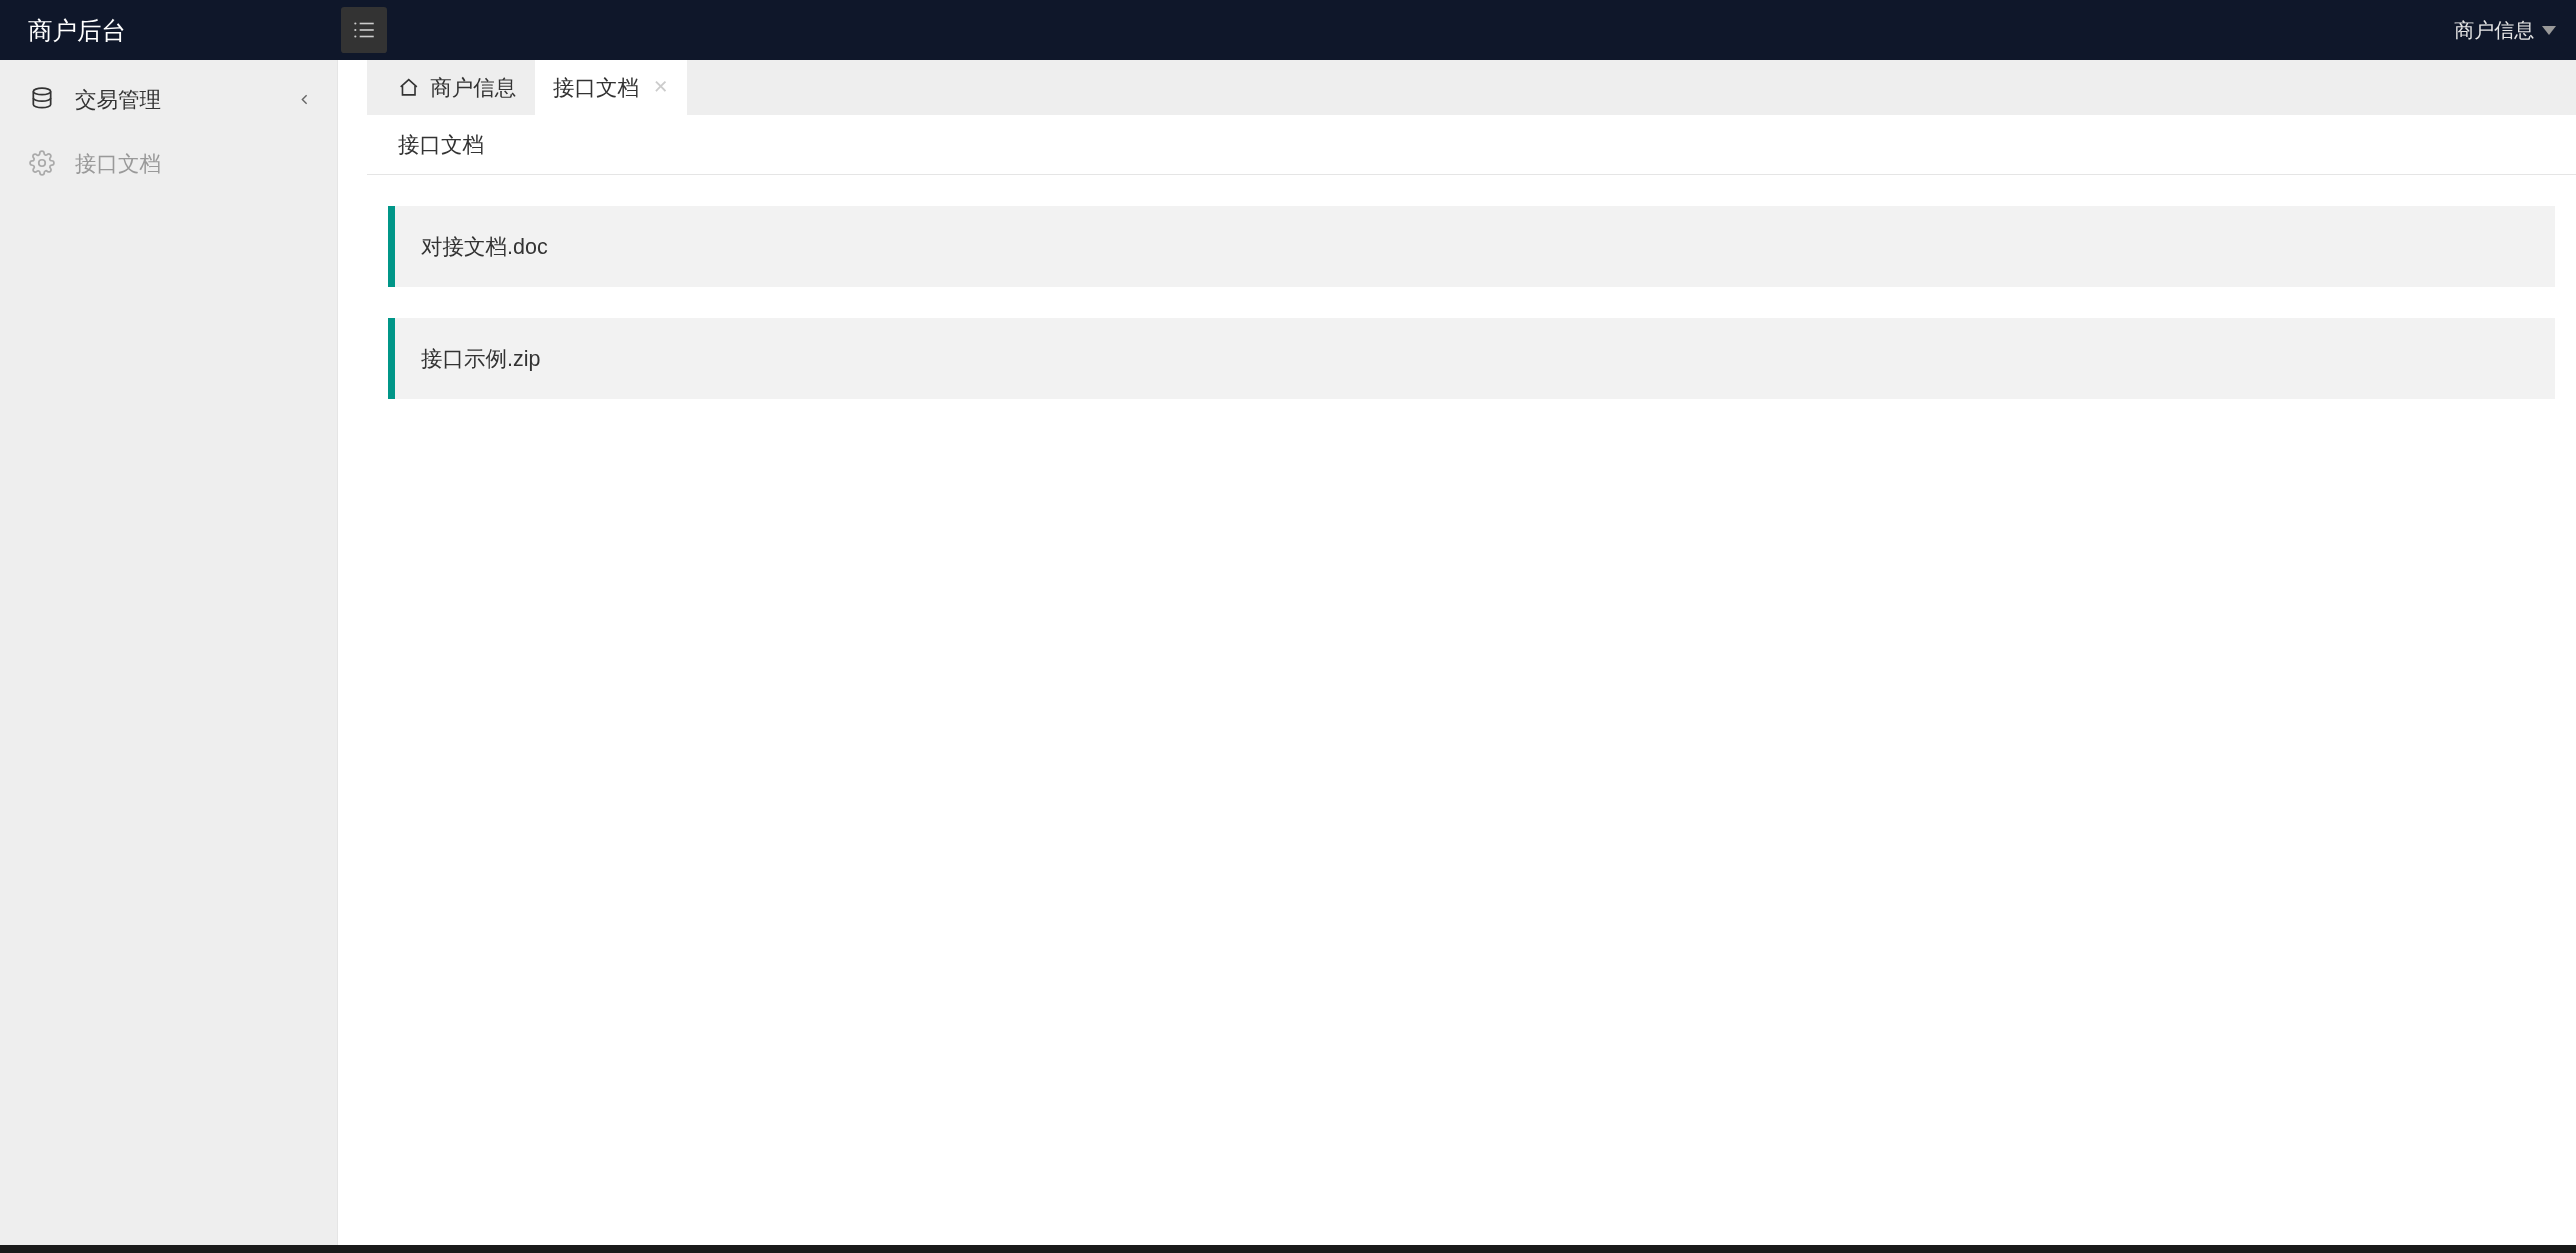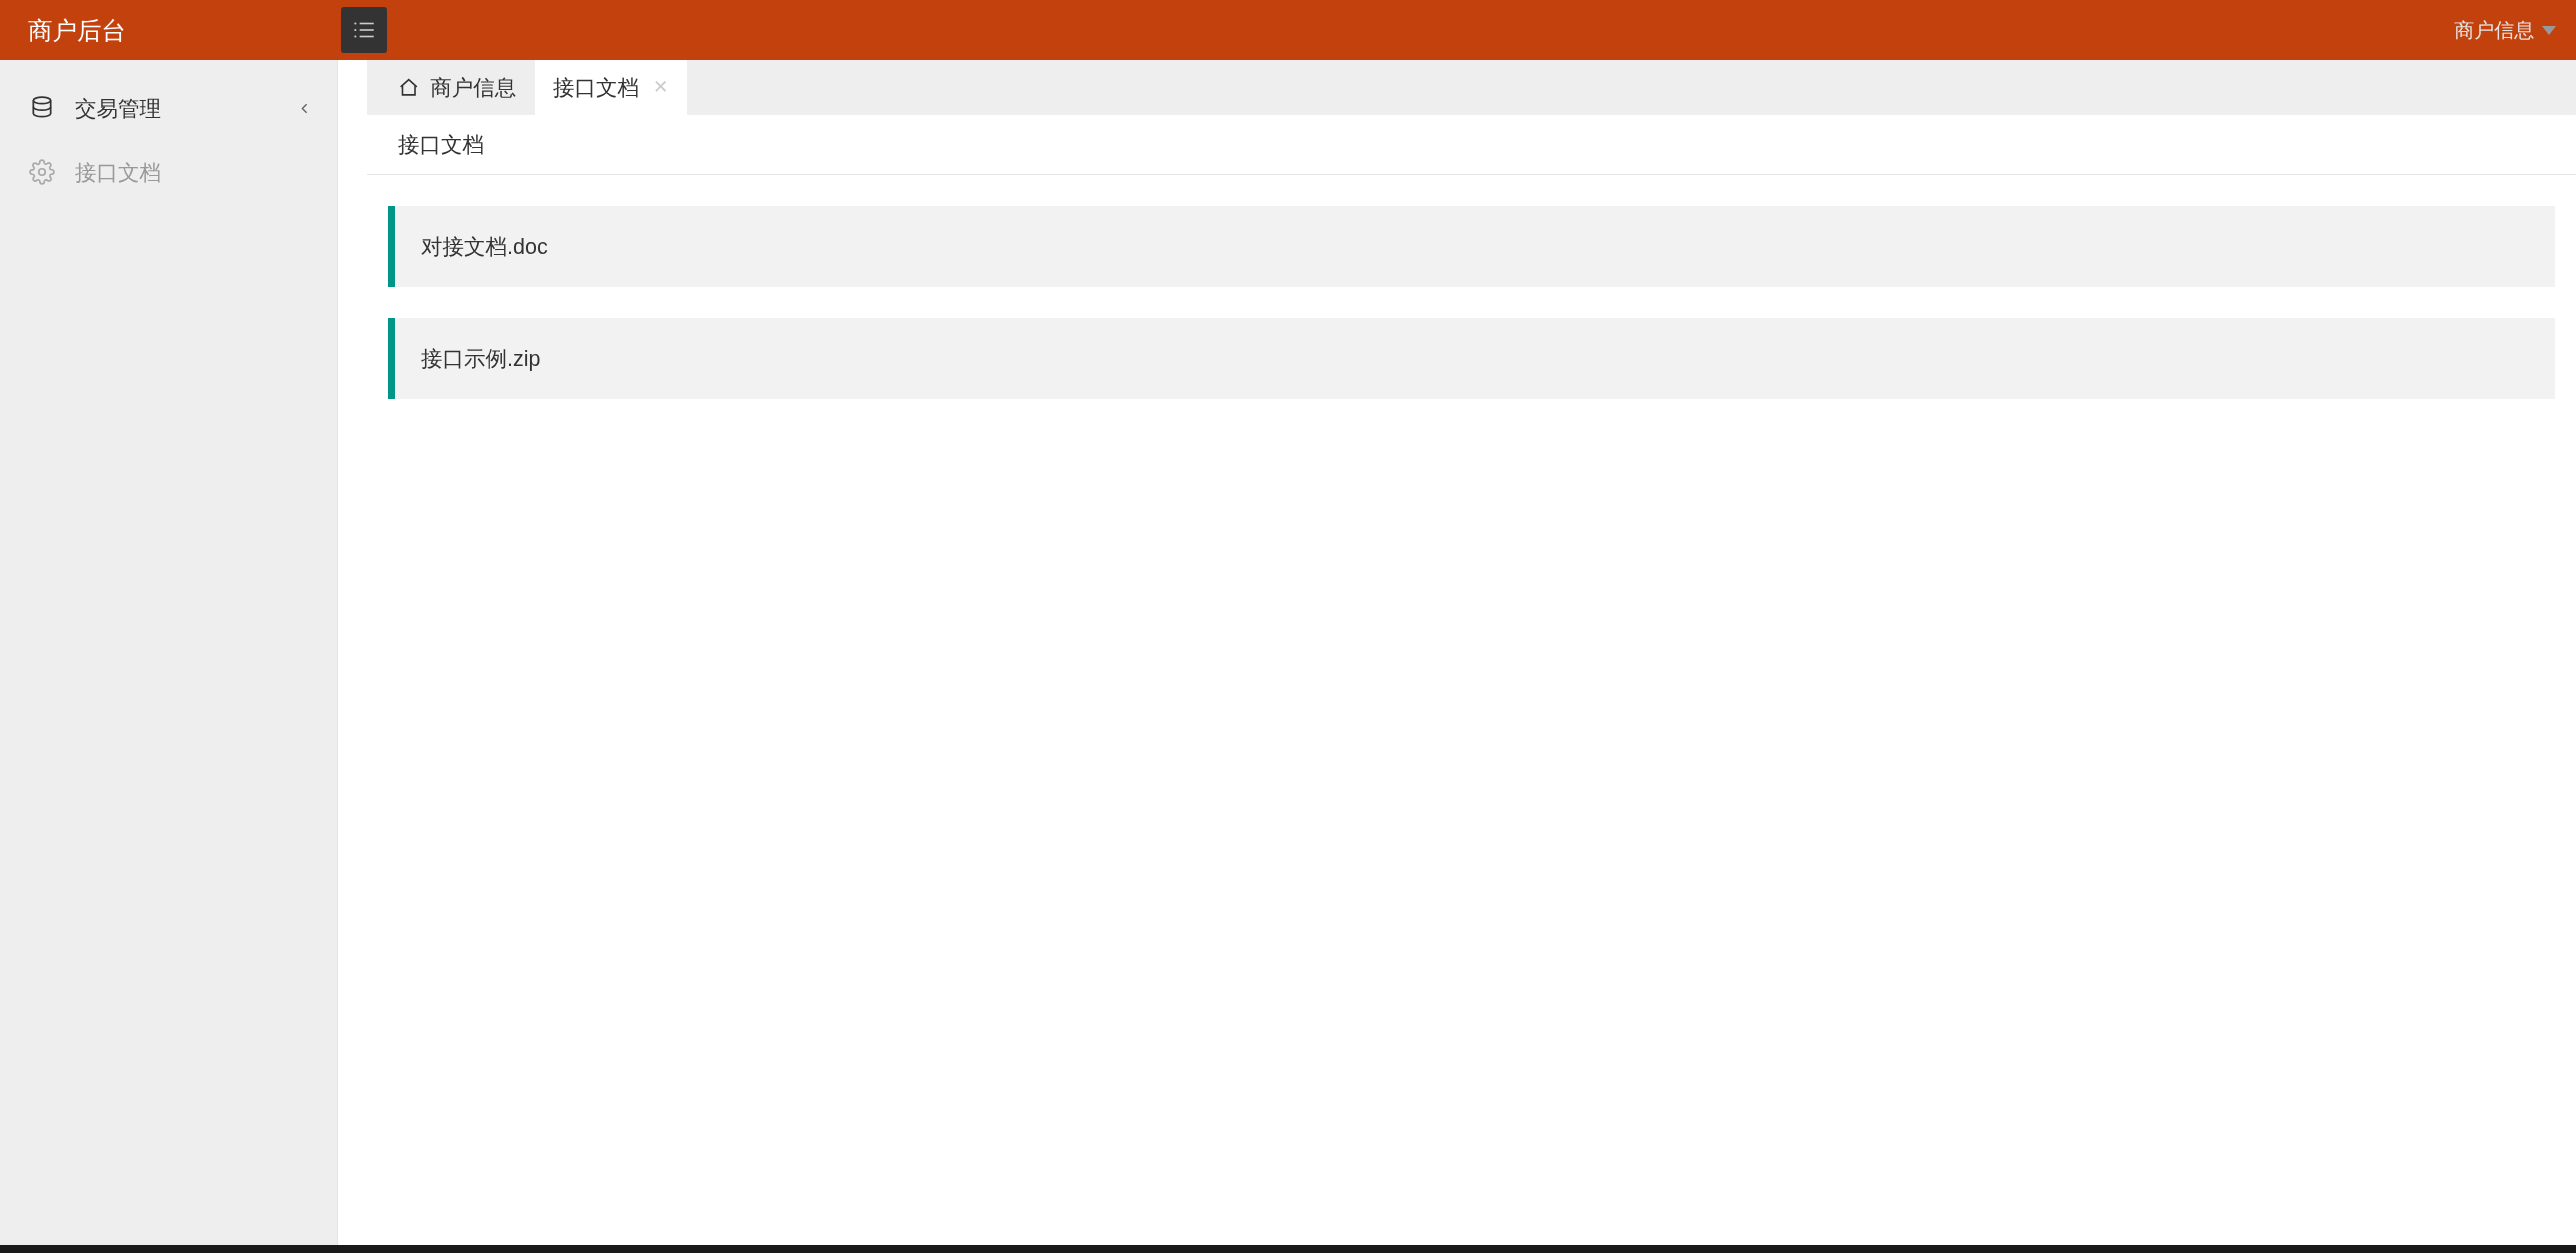--- a/index.html
+++ b/index.html
@@ -14,21 +14,21 @@
       height: 100vh;
       overflow: hidden;
     }
     .app {
       width: 100%;
       height: 100vh;
       display: flex;
       flex-direction: column;
     }
     .header {
-      background: #c2410c;
+      background: #0f172a;
       height: 60px;
       display: flex;
       align-items: center;
       color: #fff;
       flex-shrink: 0;
     }
     .brand {
       width: 339px;
       padding-left: 28px;
       font-size: 24.5px;
@@ -74,21 +74,21 @@
     .body {
       flex: 1;
       display: flex;
       min-height: 0;
     }
     .sidebar {
       width: 338px;
       background: #eeeeee;
       border-right: 0.8px solid #e5e5e5;
       flex-shrink: 0;
-      padding-top: 16px;
+      padding-top: 7px;
     }
     .sidebar-item {
       display: flex;
       align-items: center;
       height: 64px;
       padding: 0 24.5px 0 29px;
       cursor: pointer;
       color: #333;
       font-size: 21.5px;
     }

